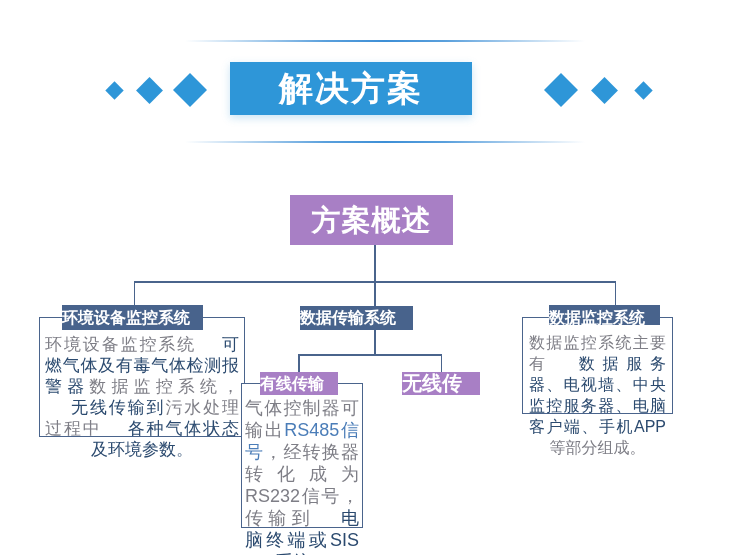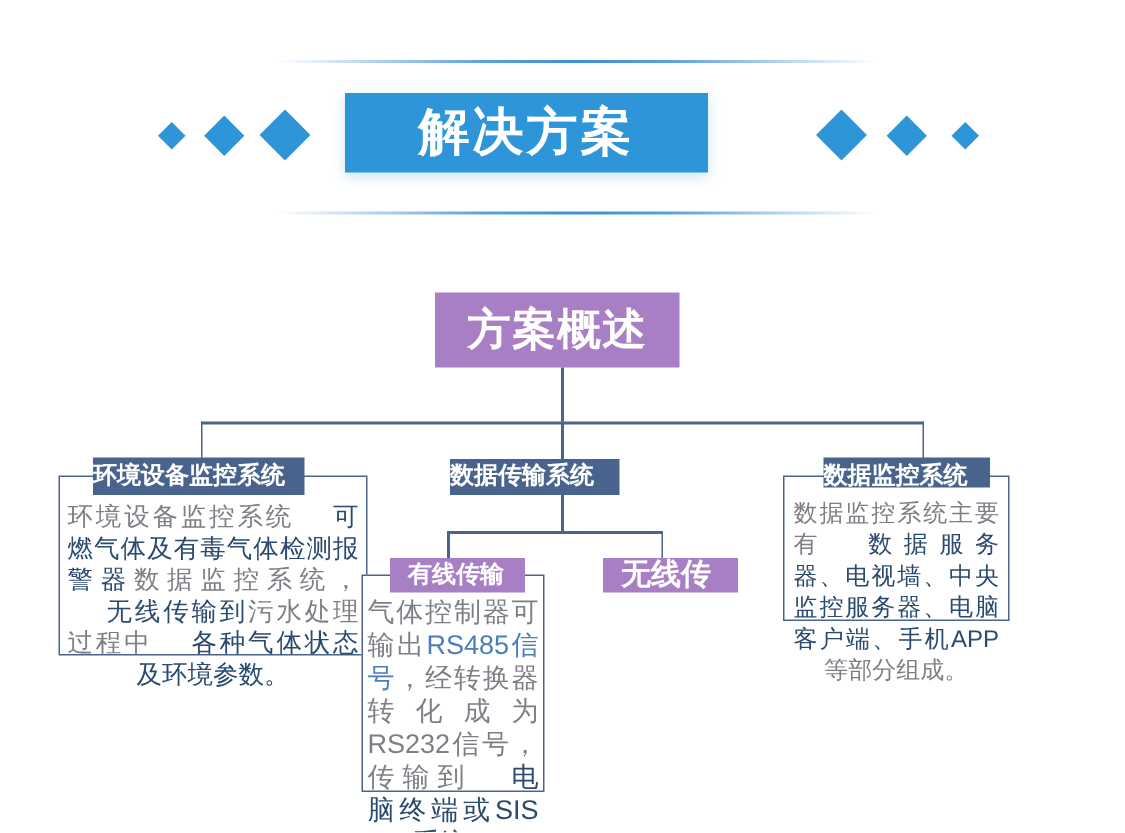--- a/index.html
+++ b/index.html
@@ -37,21 +37,21 @@
   .c-vm{left:374px;top:281px;width:1.5px;height:26px;}
   .c-vr{left:614.5px;top:281px;width:1.5px;height:25px;}
   .c-v2{left:374px;top:330px;width:1.5px;height:25px;}
   .c-h2{left:298px;top:354px;width:144px;height:1.5px;}
   .c-vw1{left:298px;top:354px;width:1.5px;height:19px;}
   .c-vw2{left:440.5px;top:354px;width:1.5px;height:19px;}
 
   
   .node-header{position:absolute;color:#fff;font-weight:bold;text-align:left;z-index:3;}
   .slate-header{background:var(--slate);}
-  .purple-header{background:var(--purple);padding-left:12px;}
+  .purple-header{background:var(--purple);}
   .h-env{left:62px;top:305px;width:141px;height:25px;font-size:16px;line-height:25px;}
   .h-trans{left:300px;top:306px;width:113px;height:24px;font-size:16px;line-height:24px;}
   .h-mon{left:534px;top:305px;width:111px;height:20px;font-size:16px;line-height:25px;margin-left:15px;}
   .h-wired{left:260px;top:372px;width:78px;height:23px;font-size:16px;line-height:23px;}
   .h-wireless{left:402px;top:372px;width:78px;height:23px;font-size:20px;line-height:23px;}
 
   
   .text-box{position:absolute;background:#fff;border:1.5px solid var(--line);
     box-sizing:border-box;z-index:2;color:var(--text-normal);
     text-align:justify;text-align-last:center;}

